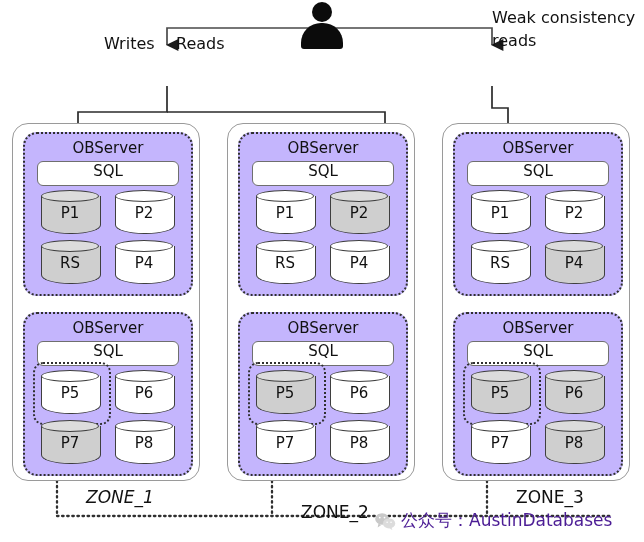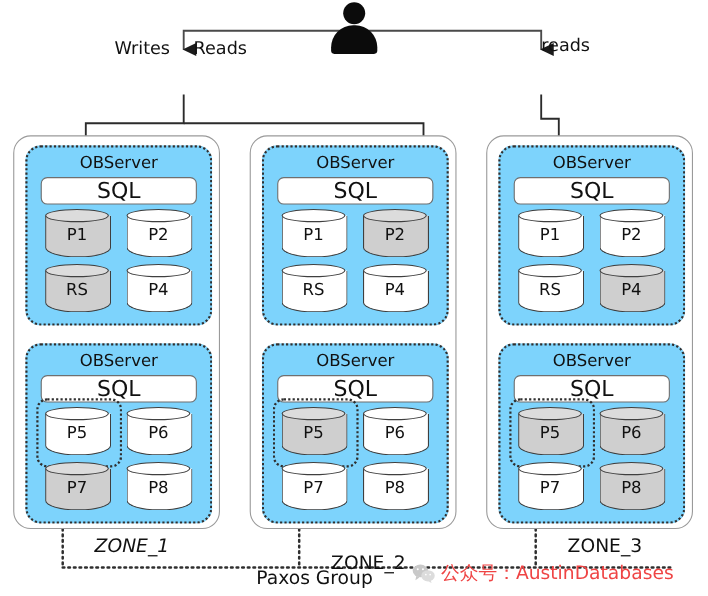--- a/index.html
+++ b/index.html
@@ -18,28 +18,28 @@
           border:1.6px solid #3a3a3a;border-radius:7px;background:#fff;
           display:flex;align-items:center;justify-content:center;font-size:16px;}
 
   .zone{position:absolute;width:186px;height:356px;border:1.4px solid #9a9a9a;
         border-radius:16px;background:#fff;}
   #zone1{left:12px;top:123px;}
   #zone2{left:227px;top:123px;}
   #zone3{left:442px;top:123px;}
 
   .obs{position:absolute;left:10px;width:166px;height:160px;
-       border:2.6px dotted #2f2f2f;border-radius:14px;background:#7dd3fc;}
+       border:2.6px dotted #2f2f2f;border-radius:14px;background:#c4b5fd;}
   .obs.top{top:8px;}
   .obs.bot{top:188px;}
 
   .obs-title{position:absolute;left:0;right:0;top:5px;text-align:center;font-size:15px;}
   .sqlbox{position:absolute;left:12px;right:12px;top:27px;height:23px;
           border:1.3px solid #6f6f6f;border-radius:6px;background:#fff;
-          display:flex;align-items:flex-end;justify-content:center;font-size:20px;}
+          display:flex;align-items:flex-start;justify-content:center;font-size:15px;}
 
   .cyl{position:absolute;width:58px;height:53px;}
   .cyl .body{position:absolute;left:0;top:6px;width:100%;height:37px;
              border:1.6px solid #3f3f3f;border-top:none;
              border-radius:0 0 29px 29px / 0 0 9px 9px;background:#fff;}
   .cyl .top{position:absolute;left:0;top:0;width:100%;height:12px;box-sizing:border-box;
             border:1.6px solid #3f3f3f;border-radius:50%;background:#fff;}
   .cyl .txt{position:absolute;left:0;right:0;top:16px;text-align:center;
             font-size:15px;line-height:1;}
   .cyl.shaded .body{background:#cfcfcf;}
@@ -51,21 +51,21 @@
   .hl{position:absolute;left:8px;top:48px;width:74px;height:59px;
       border:2.6px dotted #2f2f2f;border-radius:10px;}
 
   .zname{position:absolute;font-size:17px;}
   #zn1{left:86px;top:487px;font-style:italic;}
   #zn2{left:301px;top:502px;}
   #zn3{left:516px;top:487px;}
   .paxos{position:absolute;left:233px;top:516px;font-size:17px;}
 
   .wm{position:absolute;left:374px;top:509px;display:flex;align-items:center;
-      gap:5px;color:#ef4444;font-size:17px;white-space:nowrap;}
+      gap:5px;color:#4c1d95;font-size:17px;white-space:nowrap;}
   .wm .wicon{width:22px;height:18px;display:block;}
 
   .person{position:absolute;left:300px;top:2px;width:44px;height:46px;}
   .person .head{position:absolute;left:12px;top:0;width:20px;height:20px;
                 border-radius:50%;background:#0b0b0b;}
   .person .body{position:absolute;left:1px;top:21px;width:42px;height:26px;
                 background:#0b0b0b;border-radius:20px 20px 3px 3px;}
 </style>
 </head>
 <body>
@@ -95,20 +95,21 @@
     </g>
   </svg>
 
   <div class="person">
     <div class="head"></div>
     <div class="body"></div>
   </div>
 
   <div class="lbl t-writes">Writes</div>
   <div class="lbl t-reads">Reads</div>
+  <div class="lbl t-weak1">Weak consistency</div>
   <div class="lbl t-weak2">reads</div>
 
 
   <div class="zone" id="zone1">
       <div class="obs top">
         <div class="obs-title">OBServer</div>
         <div class="sqlbox">
           <span>SQL</span>
         </div>
         <div class="cyl c0 r0 shaded">
@@ -268,21 +269,20 @@
           <div class="top"></div>
           <div class="txt">P8</div>
         </div>
       </div>
     </div>
 
   <div class="zname" id="zn1">ZONE_1</div>
   <div class="zname" id="zn2">ZONE_2</div>
   <div class="zname" id="zn3">ZONE_3</div>
 
-  <div class="paxos">Paxos Group</div>
 
   <div class="wm">
     <svg class="wicon" viewBox="0 0 26 22">
       <ellipse cx="9.5" cy="8.5" rx="8.5" ry="7" fill="#c9c9c9"></ellipse>
       <path d="M5,14 L4,19 L8.5,16 Z" fill="#c9c9c9"></path>
       <ellipse cx="18" cy="14" rx="7.5" ry="6.2" fill="#dcdcdc"></ellipse>
       <path d="M21,19.2 L22,22 L18.5,20.3 Z" fill="#dcdcdc"></path>
       <circle cx="6.6" cy="6.8" r="1.1" fill="#fff"></circle>
       <circle cx="12.4" cy="6.8" r="1.1" fill="#fff"></circle>
       <circle cx="15.6" cy="12.6" r="0.95" fill="#fff"></circle>

